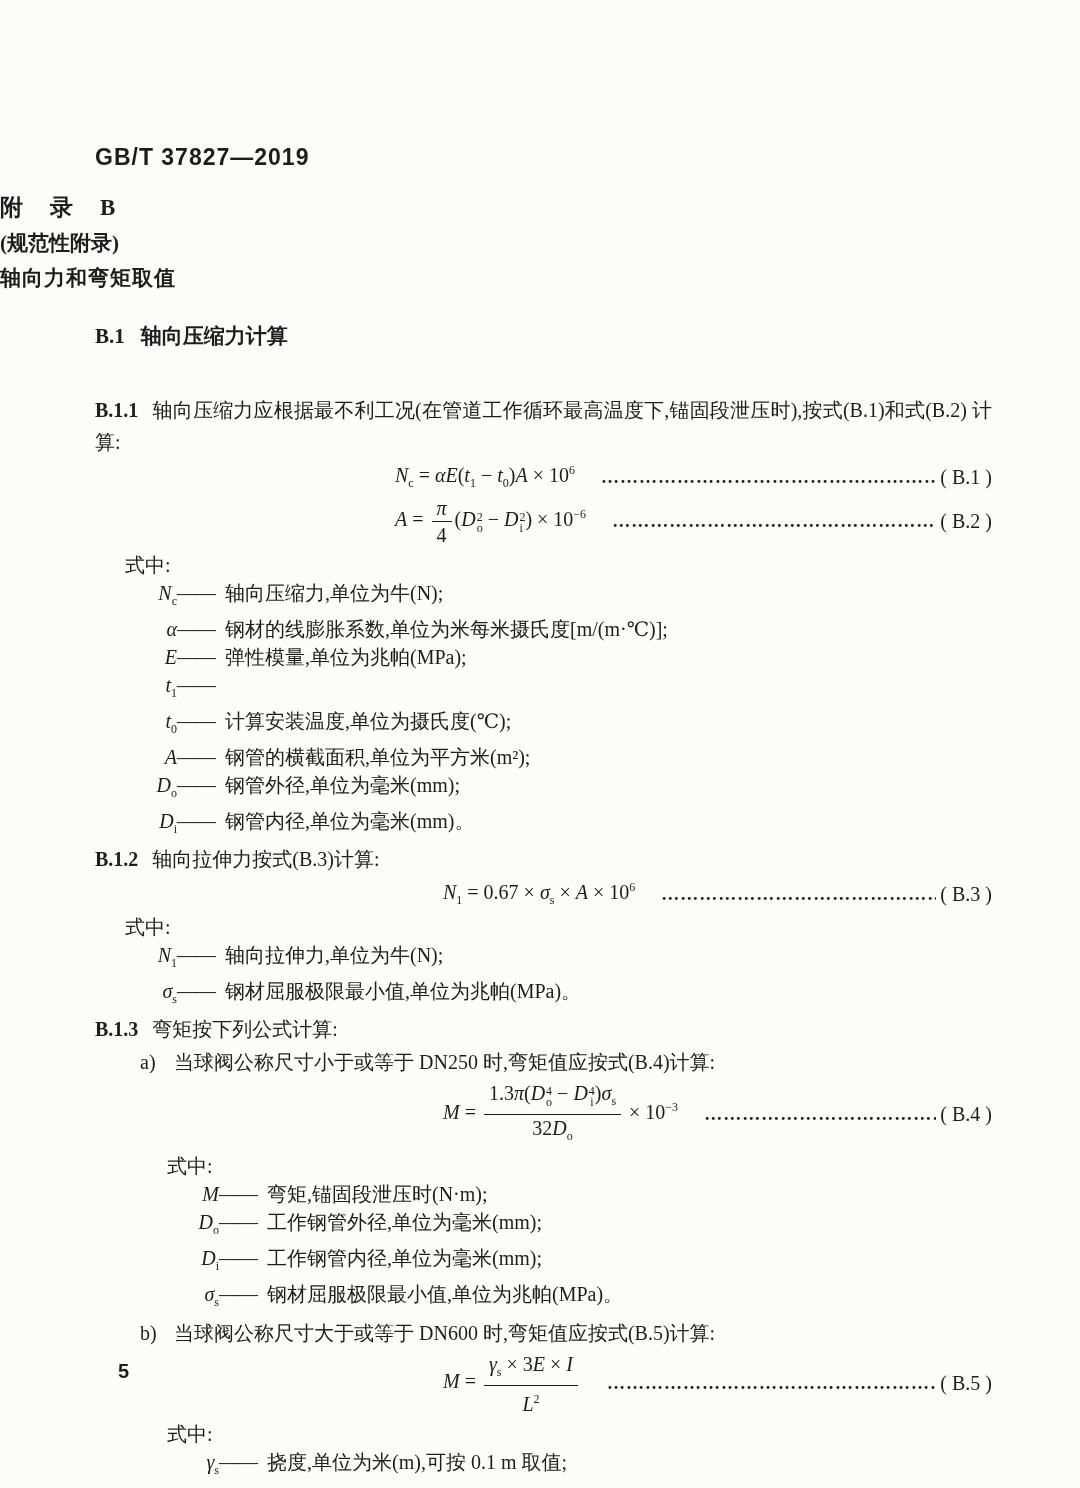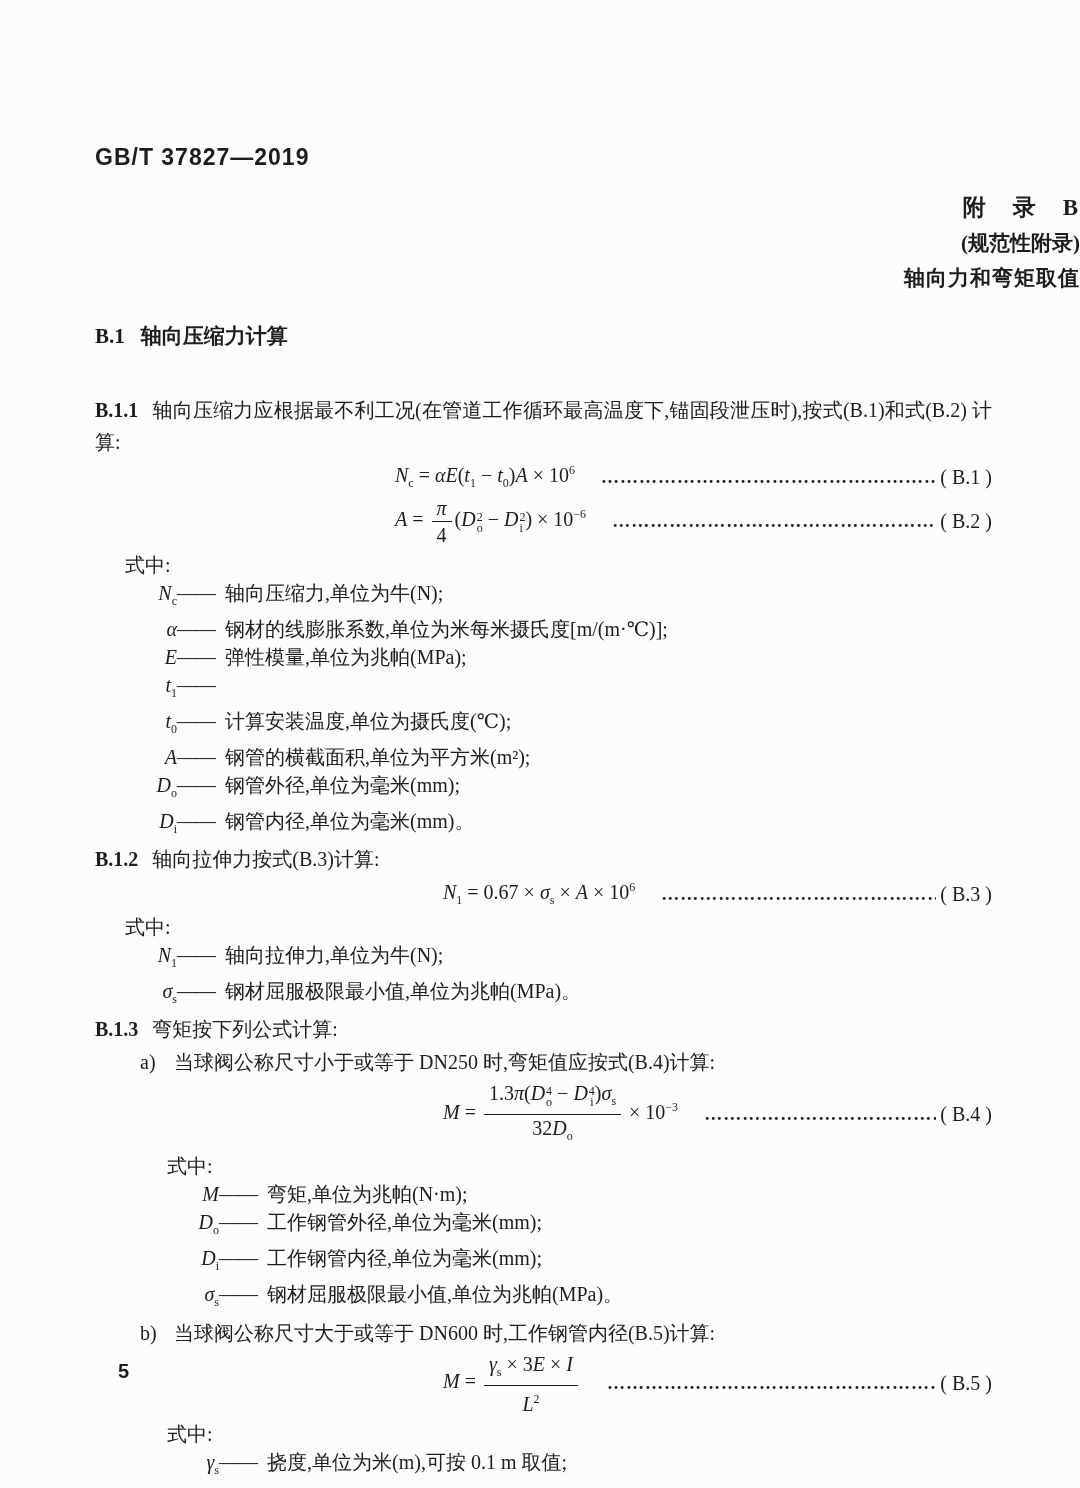--- a/index.html
+++ b/index.html
@@ -13,21 +13,21 @@
     font-size:20px;
     overflow:hidden;
   }
   .doc-code {
     position:absolute; left:95px; top:112px;
     font-family:"Liberation Sans","DejaVu Sans",sans-serif;
     font-weight:bold; font-size:23px; letter-spacing:1px;margin-top:32px;
   }
   .titles {
     position:absolute; left:0; right:0; top:190px;
-    text-align:right; font-weight:bold;
+    text-align:left; font-weight:bold;
   }
   .titles .t1 { font-size:23px; line-height:36px; letter-spacing:2px; }
   .titles .t2 { font-size:21px; line-height:35px; }
   .titles .t3 { font-size:21px; line-height:34px; letter-spacing:1px; }
 
   .content { position:absolute; left:95px; right:88px; top:324px; }
 
   .sec-heading { font-weight:bold; font-size:21px; line-height:24px; margin:0 0 46px 0; }
   .sec-heading .num { margin-right:16px; }
 
@@ -192,42 +192,42 @@
       <span class="eq"><span class="var">M</span> = <span class="frac"><span class="num">1.3<span class="var">π</span>(<span class="var">D</span><span class="ss"><span class="ssu">4</span><span class="ssb">o</span></span> − <span class="var">D</span><span class="ss"><span class="ssu">4</span><span class="ssb">i</span></span>)<span class="var">σ</span><sub>s</sub></span><span class="den">32<span class="var">D</span><sub>o</sub></span></span> × <span class="rm">10</span><sup>−3</sup></span>
       <span class="eq-dots">………………………………………………………………</span>
       <span class="eq-ref">( B.4 )</span>
     </div>
 
     <p class="where inner">式中:</p>
     <div class="def-list inner">
       <div class="def-row">
         <span class="def-sym"><span class="var">M</span></span>
         <span class="def-dash">——</span>
-        <span class="def-text">弯矩,单位为兆帕(N·m);</span>
+        <span class="def-text">弯矩,锚固段泄压时(N·m);</span>
       </div>
       <div class="def-row">
         <span class="def-sym"><span class="var">D</span><sub>o</sub></span>
         <span class="def-dash">——</span>
         <span class="def-text">工作钢管外径,单位为毫米(mm);</span>
       </div>
       <div class="def-row">
         <span class="def-sym"><span class="var">D</span><sub>i</sub></span>
         <span class="def-dash">——</span>
         <span class="def-text">工作钢管内径,单位为毫米(mm);</span>
       </div>
       <div class="def-row">
         <span class="def-sym"><span class="var">σ</span><sub>s</sub></span>
         <span class="def-dash">——</span>
         <span class="def-text">钢材屈服极限最小值,单位为兆帕(MPa)。</span>
       </div>
     </div>
 
     <div class="alpha-item">
       <span class="marker">b)</span>
-      <span>当球阀公称尺寸大于或等于 DN600 时,工作钢管内径(B.5)计算:</span>
+      <span>当球阀公称尺寸大于或等于 DN600 时,弯矩值应按式(B.5)计算:</span>
     </div>
 
     <div class="eq-row ind2">
       <span class="eq-spacer"></span>
       <span class="eq"><span class="var">M</span> = <span class="frac"><span class="num"><span class="var">γ</span><sub>s</sub> × 3<span class="var">E</span> × <span class="var">I</span></span><span class="den"><span class="var">L</span><sup>2</sup></span></span></span>
       <span class="eq-dots">………………………………………………………………</span>
       <span class="eq-ref">( B.5 )</span>
     </div>
 
     <p class="where inner">式中:</p>

